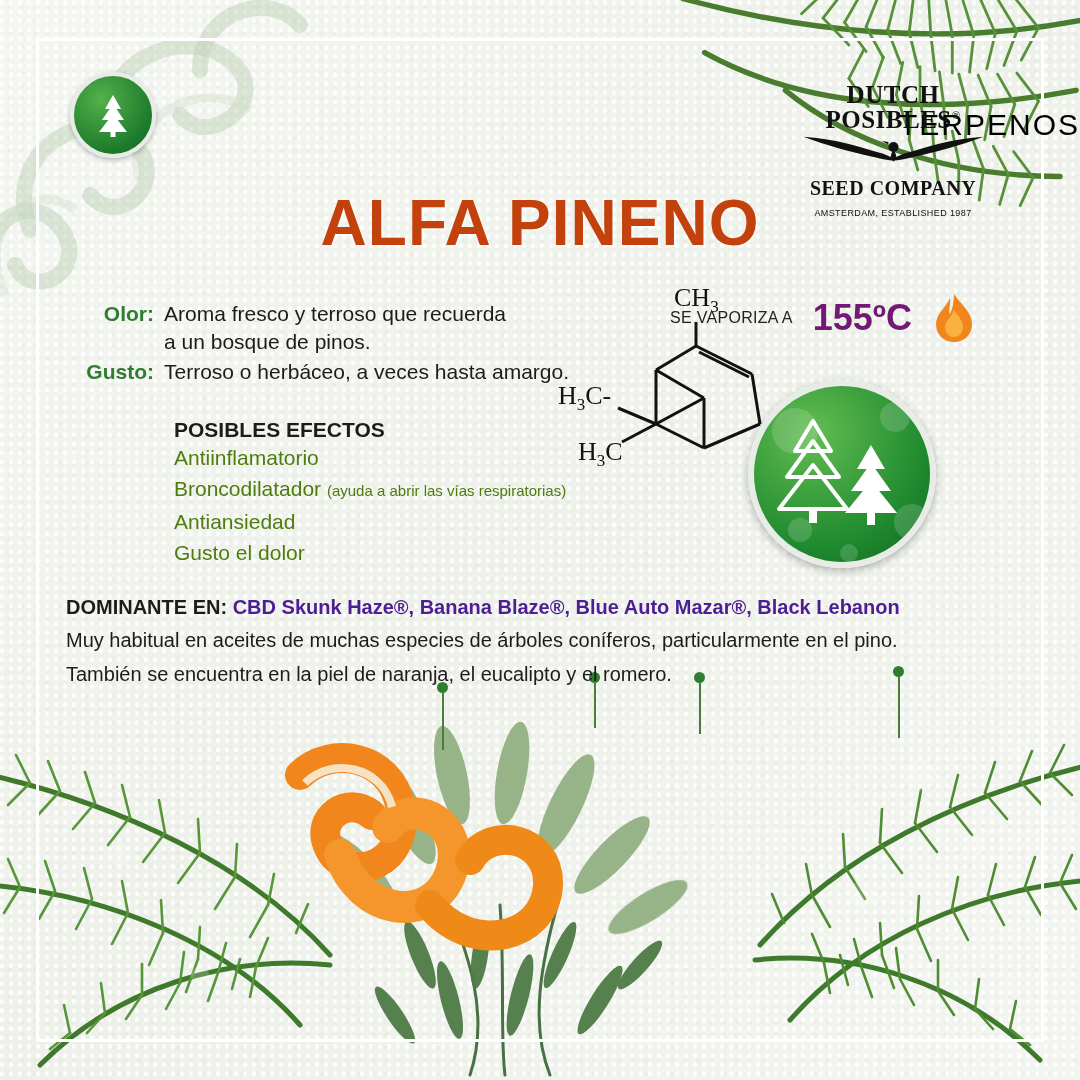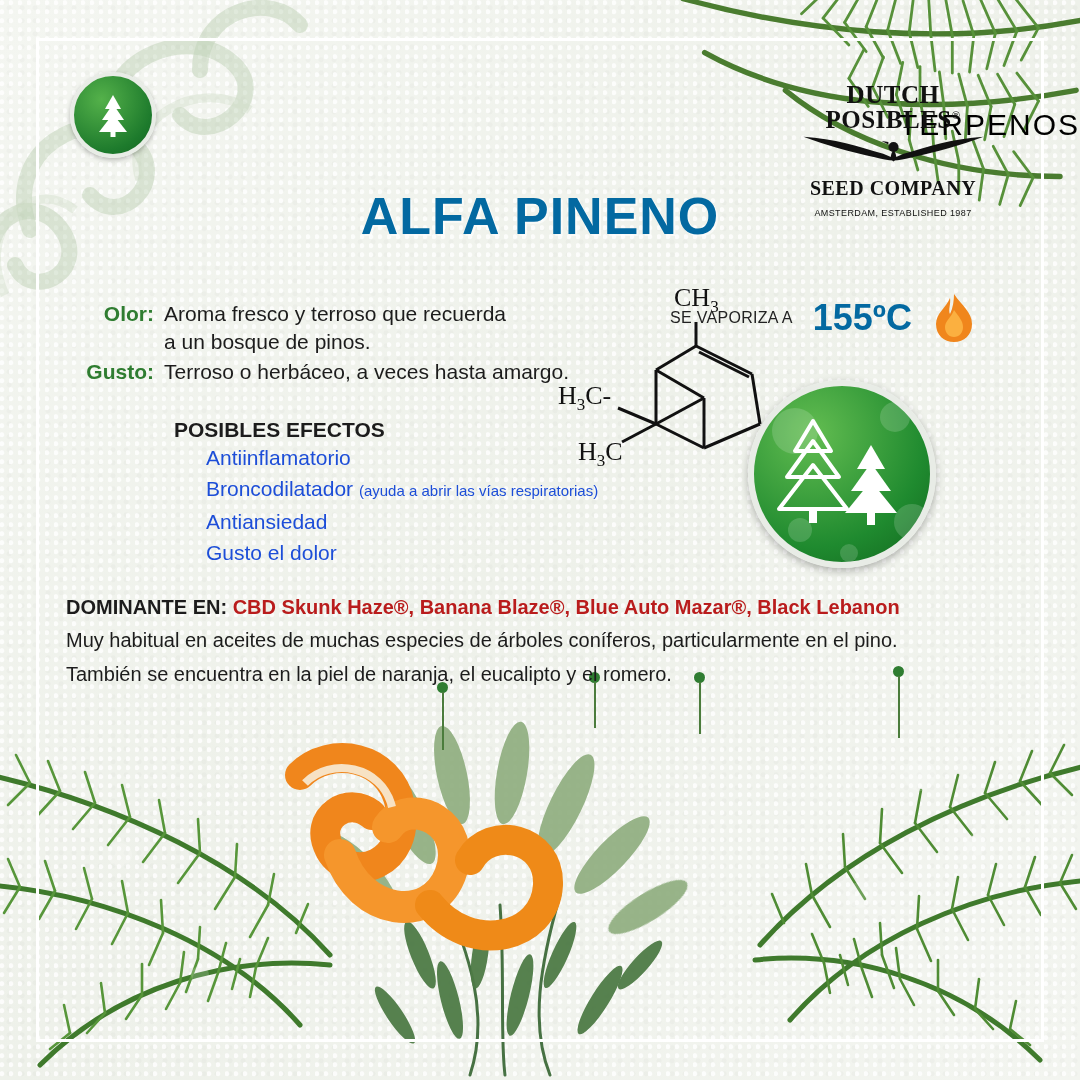--- a/index.html
+++ b/index.html
@@ -73,22 +73,22 @@
   .terp-label {
     position: absolute; left: 0; right: 0; top: 108px;
     text-align: right;
     font-size: 30px; letter-spacing: 2px; color: #000000;
     z-index: 5;
     margin-left: 7px;
   }
   .title {
     position: absolute; left: 0; right: 0; top: 186px;
     text-align: center;
-    font-size: 52px; font-weight: bold; letter-spacing: 1px;
-    color: #0369a1;
+    font-size: 64px; font-weight: bold; letter-spacing: 1px;
+    color: #c2410c;
     text-shadow: 2px 2px 0 rgba(255,255,255,.6);
     z-index: 5;
   }
 
   
   .logo {
     position: absolute; right: 92px; top: 82px; width: 190px;
     text-align: center; z-index: 6;
   }
   .logo .brand {
@@ -115,43 +115,43 @@
     width: 78px; text-align: right; padding-right: 10px;
     font-weight: bold; color: #2f7d31; font-size: 21px; line-height: 28px;
   }
   .kv .v { font-size: 21px; color: #1c1c1c; line-height: 28px; }
   .effects-head {
     margin-top: 32px; font-weight: bold; font-size: 21px; color: #1c1c1c;
     padding-left: 88px;
   }
   .effects { padding-left: 88px; }
   .effects li {
-    list-style: none; font-size: 21px; color: #1d4ed8; line-height: 31px; margin-left: 32px;
+    list-style: none; font-size: 21px; color: #4d7c0f; line-height: 31px;
   }
   .effects .note { font-size: 15px; }
 
   
   .vapor {
     position: absolute; right: 104px; top: 292px; z-index: 6;
     display: flex; align-items: center; gap: 20px;
   }
   .vapor .lbl { font-size: 16px; letter-spacing: .3px; color: #222; }
-  .vapor .temp { font-size: 36px; font-weight: bold; color: #0369a1; }
+  .vapor .temp { font-size: 36px; font-weight: bold; color: #701a75; }
   .flame { width: 44px; height: 52px; }
 
   
   .molecule { position: absolute; left: 556px; top: 274px; z-index: 5; }
 
   
   .dominant {
     position: absolute; left: 66px; top: 594px; right: 70px; z-index: 5;
   }
   .dom-line { font-size: 20px; line-height: 27px; }
   .dom-line .lead { font-weight: bold; color: #1c1c1c; }
-  .dom-line .strains { font-weight: bold; color: #b91c1c; }
+  .dom-line .strains { font-weight: bold; color: #4c1d95; }
   .desc { font-size: 20px; color: #1c1c1c; line-height: 30px; margin-top: 4px; }
 
   
   .connector { position: absolute; z-index: 4; }
   .connector .dot {
     width: 11px; height: 11px; border-radius: 50%;
     background: #2f7d31; position: absolute; left: 0; top: 0;
   }
   .connector .ln {
     position: absolute; left: 5px; top: 10px; width: 1.5px;

